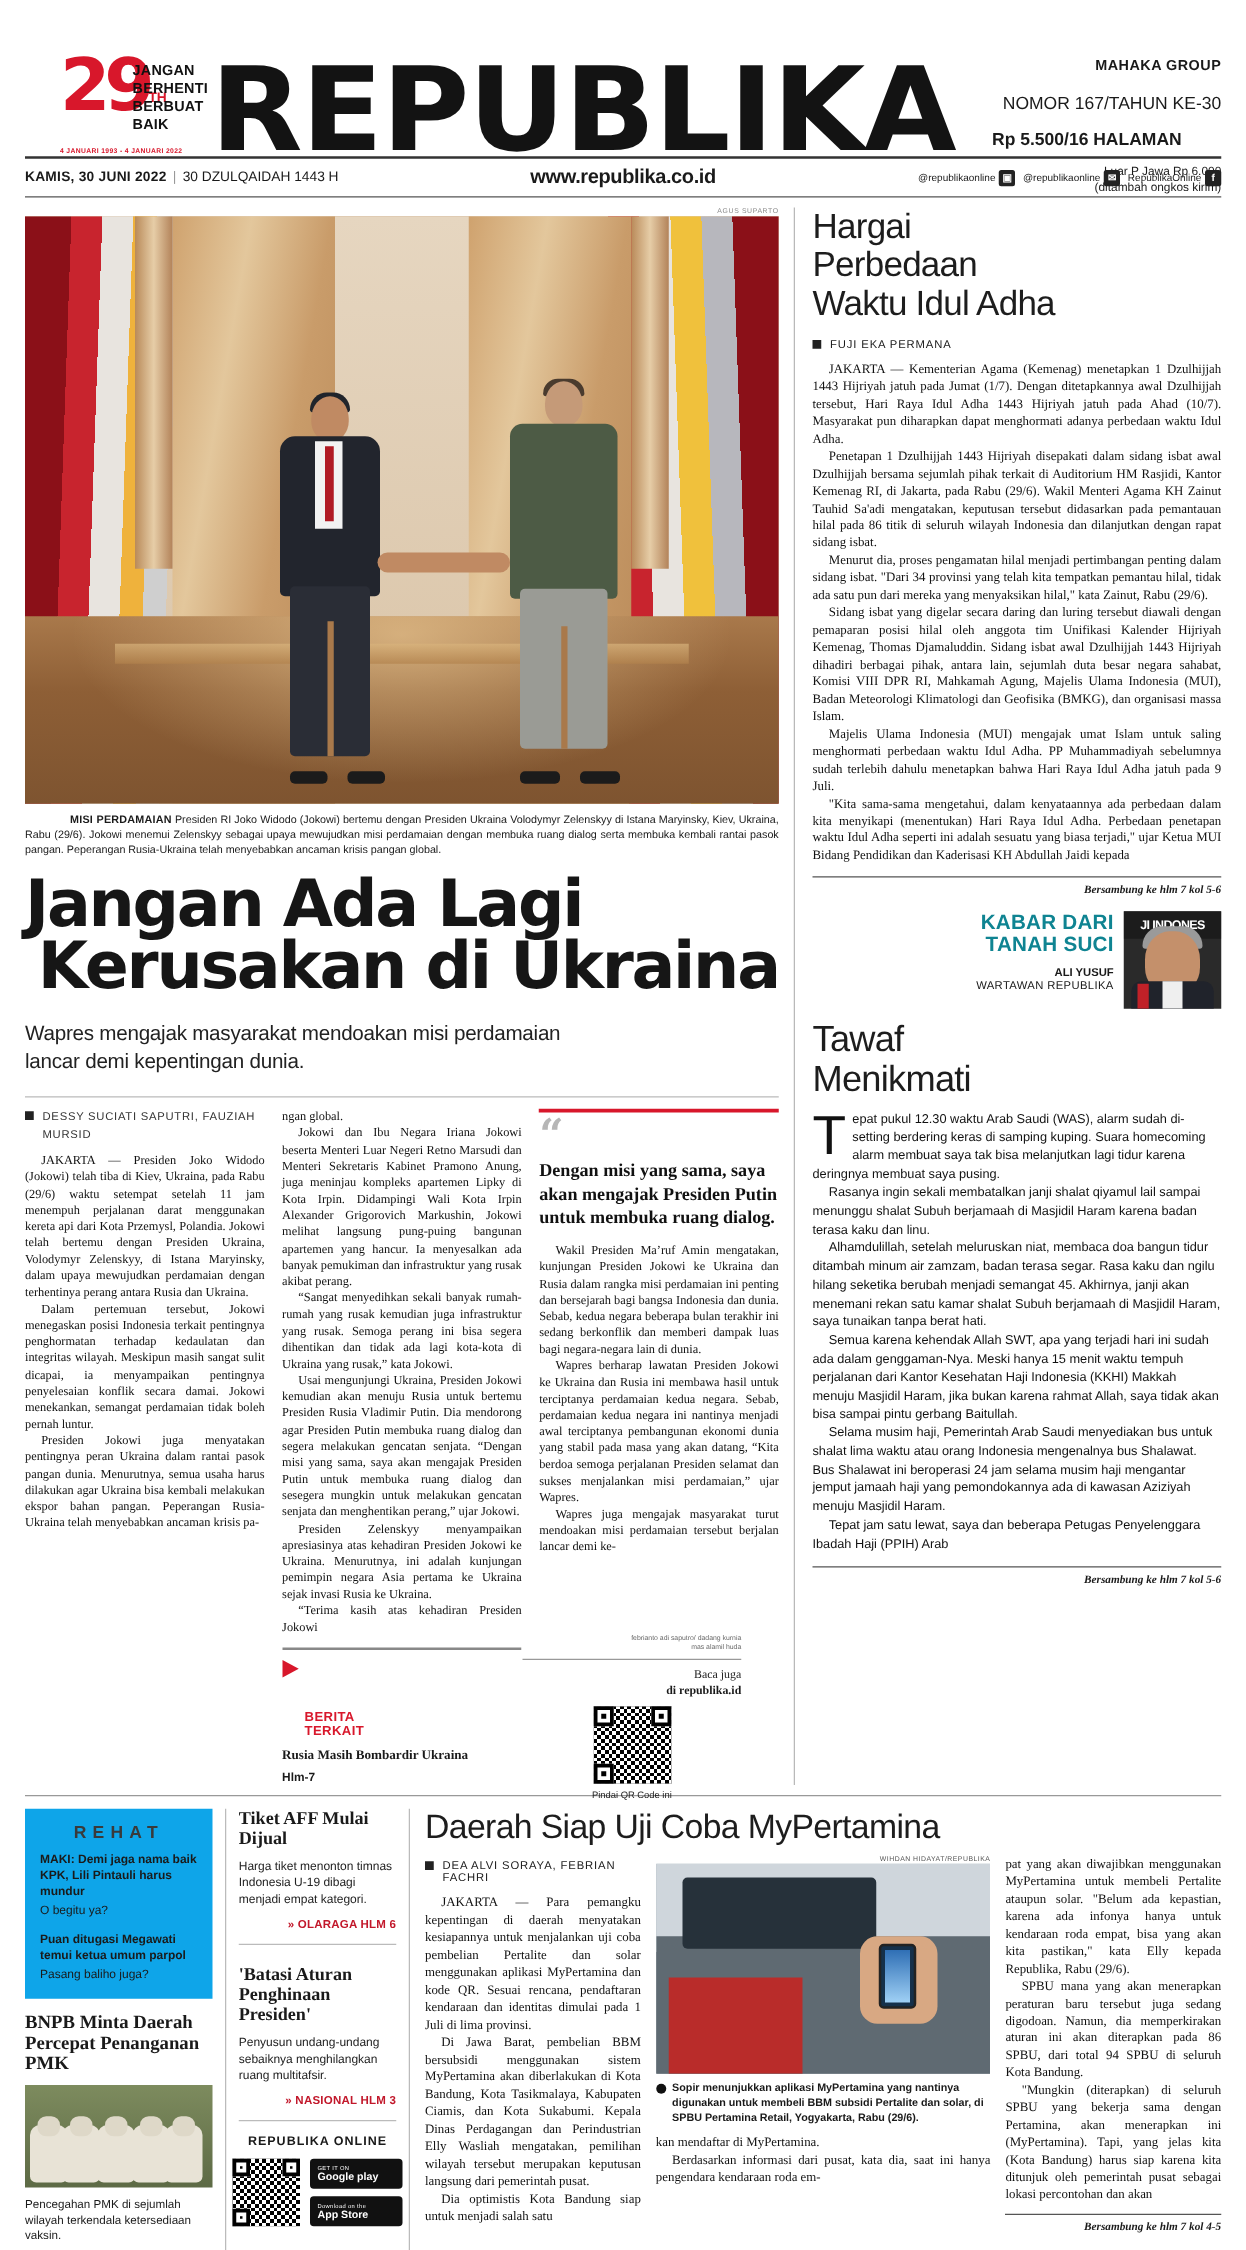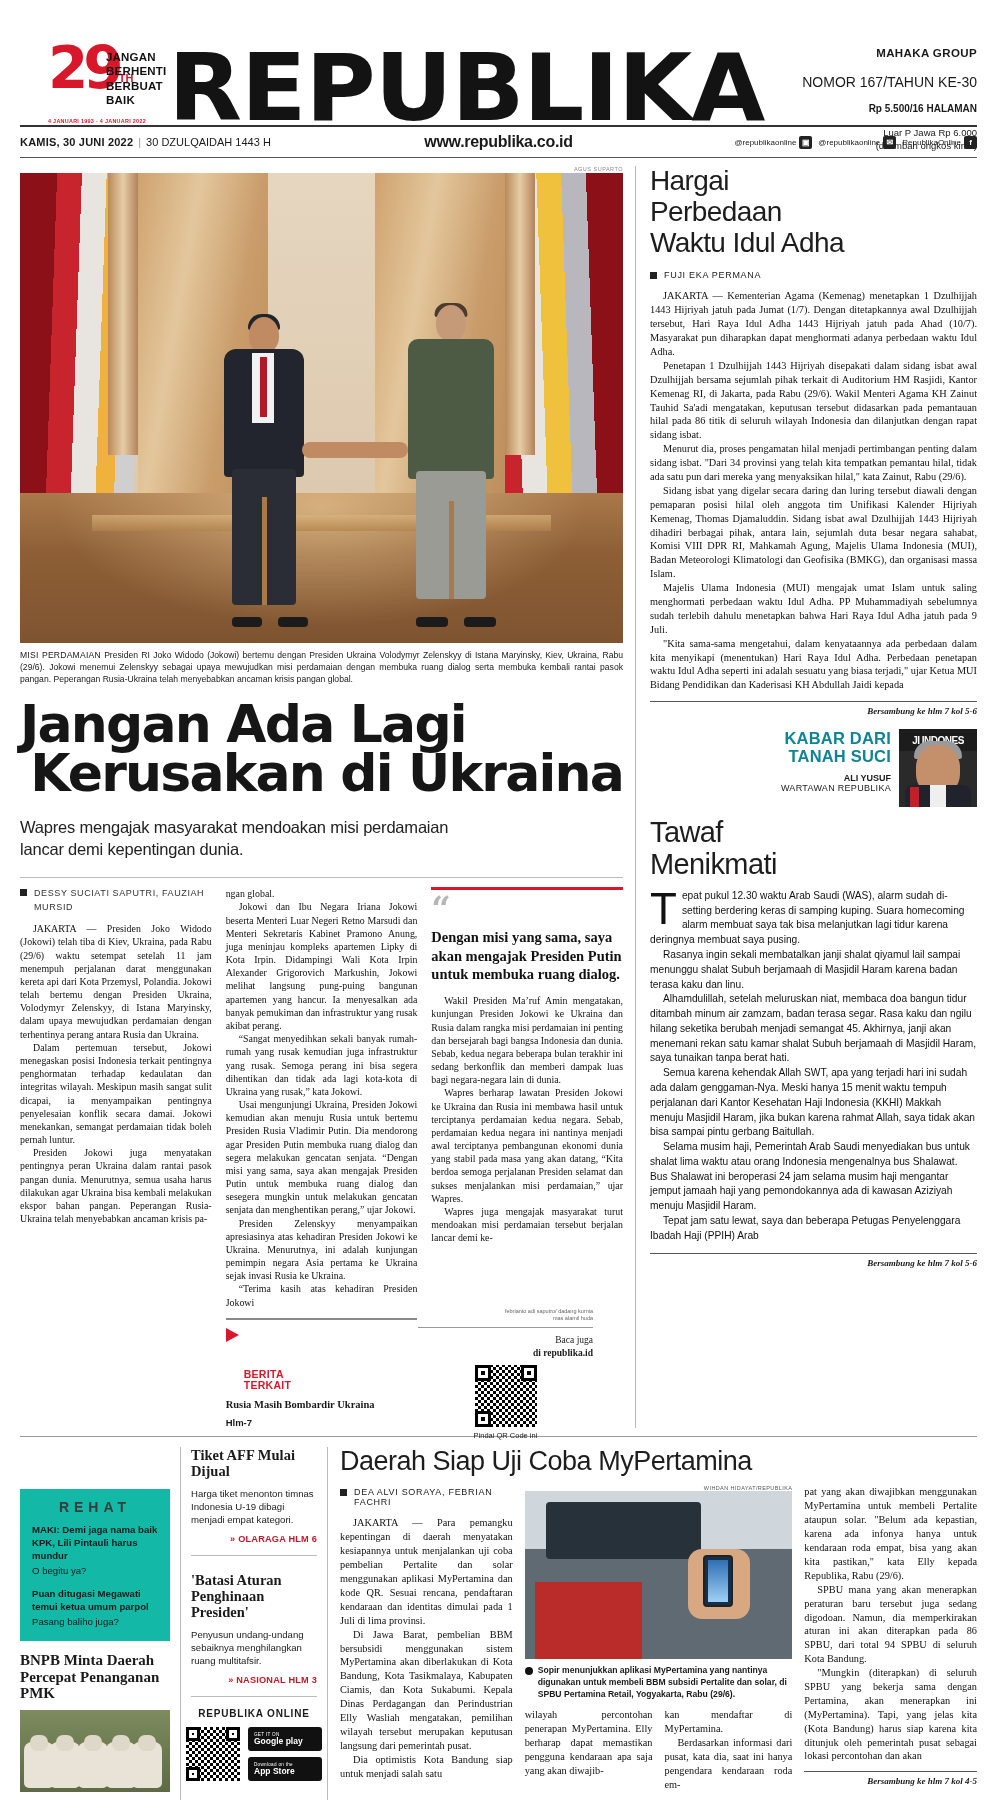--- a/index.html
+++ b/index.html
@@ -22,21 +22,21 @@
   .logo29 .th { font-size:11px; color:#d8172b; vertical-align:super; letter-spacing:0; font-weight:bold;}
   .logo29 .slogan { position:absolute; left:86px; top:6px; font-size:11.5px; font-weight:bold; line-height:1.25;
      letter-spacing:0.2px; color:#111; }
   .logo29 .dates { position:absolute; left:28px; top:74px; font-size:5.4px; font-weight:bold; color:#d8172b; letter-spacing:0.3px; white-space:nowrap;}
   .title-wrap { flex:1; text-align:center; }
   .title-wrap .republika { font-family:"DejaVu Sans", sans-serif; font-weight:bold; font-size:93px;
      letter-spacing:-1px; line-height:0.95; color:#131313; transform:scaleX(1.03); display:inline-block; }
   .meta-right { width:215px; flex:0 0 215px; text-align:right; font-size:10px; line-height:1.35; padding-top:2px;}
   .meta-right .grp { font-weight:bold; font-size:11.5px; letter-spacing:0.4px; margin-bottom:11px; }
   .meta-right .nomor { font-size:14px; margin-bottom:11px; }
-  .meta-right .harga { font-weight:bold; font-size:10px; margin-bottom:11px; }
+  .meta-right .harga { font-weight:bold; font-size:14px; margin-bottom:11px;text-align:center; }
   .meta-right .luar { font-size:9.5px; line-height:1.35; }
 
   .rule-top { border-top:2px solid #333; margin:7px 0 0 0; }
   .dateline { display:flex; align-items:center; height:30px; font-size:11px; }
   .dateline .left { flex:0 0 330px; }
   .dateline .left b { font-weight:bold; letter-spacing:0.2px; }
   .dateline .left .sep { color:#999; margin:0 5px; }
   .dateline .center { flex:1; text-align:center; font-size:16px; font-weight:bold; letter-spacing:-0.3px; }
   .dateline .right { flex:0 0 330px; display:flex; justify-content:flex-end; align-items:center; gap:6px; font-size:8px;}
   .soc { display:flex; align-items:center; gap:3px; }
@@ -87,21 +87,21 @@
   .figL .tie { position:absolute; top:40px; left:42px; width:7px; height:60px; background:#b01a24;}
   .figL .legs { position:absolute; top:152px; left:14px; width:64px; height:136px; background:#2a2d36; border-radius:4px;}
   .figL .gap { position:absolute; top:180px; left:44px; width:5px; height:108px; background:#a9794b; }
   .figR .torso { position:absolute; top:34px; left:6px; width:86px; height:140px; background:#4d5b45; border-radius:10px 10px 4px 4px;}
   .figR .legs { position:absolute; top:166px; left:14px; width:70px; height:128px; background:#9a9b95; border-radius:4px;}
   .figR .gap { position:absolute; top:196px; left:47px; width:5px; height:98px; background:#a9794b; }
   .shake { position:absolute; left:282px; bottom:185px; width:106px; height:16px; background:#c08a63; border-radius:8px;}
   .shoe { position:absolute; bottom:16px; height:10px; background:#1b1b1b; border-radius:4px;}
 
   .photocap { font-size:8.6px; line-height:1.38; margin-top:7px; text-align:justify; color:#1a1a1a;}
-  .photocap b { font-weight:normal; letter-spacing:0.2px;}
+  .photocap b { font-weight:bold; letter-spacing:0.2px;margin-left:36px;}
 
   
   h1.headline { font-family:"DejaVu Sans", sans-serif; font-weight:bold; font-size:52px; line-height:0.96;
       letter-spacing:-1.8px; margin:14px 0 0 0; color:#161616; }
   h1.headline .l2 { display:block; text-align:right; }
   .subhead { font-size:16.5px; line-height:1.33; margin:18px 0 0 0; color:#222; width:72%; letter-spacing:-0.2px;}
 
   .hr-thin { border-top:1px solid #bbb; margin:16px 0 9px 0; }
 
   .byline { font-size:9px; letter-spacing:0.6px; line-height:1.5; color:#333; display:flex; gap:7px; }
@@ -174,21 +174,21 @@
   .qr-wrap .eye i { position:absolute; inset:3px; background:#000; display:block;}
   .qrcap { font-size:7.5px; line-height:1.3; margin-top:4px; }
 
   
   .botrule { border-top:1px solid #999; margin-top:10px; }
   .bottom { display:flex; gap:0; margin-top:10px; }
   .bcol1 { width:160px; flex:0 0 160px; padding-right:10px;}
   .bcol2 { width:148px; flex:0 0 148px; padding:0 10px; border-left:1px solid #bbb; border-right:1px solid #bbb;}
   .bcol3 { flex:1; padding-left:12px; }
 
-  .rehat { background:#14b8a6; padding:10px 12px 12px 12px;margin-top:42px; }
+  .rehat { background:#0ea5e9; padding:10px 12px 12px 12px; }
   .rehat .rt { text-align:center; font-size:14px; font-weight:bold; letter-spacing:5px; color:#3a3a3a; margin-bottom:9px;}
   .rehat .itm { font-size:9.6px; font-weight:bold; line-height:1.35; margin-bottom:2px;}
   .rehat .ans { font-size:9.6px; font-weight:normal; line-height:1.35; margin-bottom:10px;}
   .bnpb { font-family:"Liberation Serif", serif; font-weight:bold; font-size:15px; line-height:1.12; margin-top:11px;}
   .cowpic { width:100%; height:82px; margin-top:8px; position:relative; overflow:hidden;
      background:linear-gradient(#7d8b5e,#5d6a45); }
   .cowpic .cow { position:absolute; bottom:4px; width:30px; height:46px; background:#e8e3d6; border-radius:8px 8px 5px 5px;}
   .cowpic .cow:after { content:""; position:absolute; top:-7px; left:6px; width:18px; height:16px;
       background:#ded8c8; border-radius:7px;}
   .cowcap { font-size:9.3px; line-height:1.35; margin-top:7px;}
@@ -544,23 +544,20 @@
             <div class="red"></div>
             <div class="arm"></div>
             <div class="phone"></div>
           </div>
           <div class="cap2">
             <span class="dot"></span>
             <b>Sopir menunjukkan aplikasi MyPertamina yang nantinya digunakan untuk membeli BBM subsidi Pertalite dan solar, di SPBU Pertamina Retail, Yogyakarta, Rabu (29/6).</b>
           </div>
           <div style="display:flex;gap:12px;margin-top:8px">
             <div class="serifbody" style="flex:1">
-              <p style="text-indent:0">wilayah percontohan penerapan MyPertamina. Elly berharap dapat memastikan pengguna kendaraan apa saja yang akan diwajib-</p>
-            </div>
-            <div class="serifbody" style="flex:1">
               <p style="text-indent:0">kan mendaftar di MyPertamina.</p>
               <p>Berdasarkan informasi dari pusat, kata dia, saat ini hanya pengendara kendaraan roda em-</p>
             </div>
           </div>
         </div>
         <div class="c">
           <div class="serifbody">
             <p style="text-indent:0">pat yang akan diwajibkan menggunakan MyPertamina untuk membeli Pertalite ataupun solar. "Belum ada kepastian, karena ada infonya hanya untuk kendaraan roda empat, bisa yang akan kita pastikan," kata Elly kepada Republika, Rabu (29/6).</p>
             <p>SPBU mana yang akan menerapkan peraturan baru tersebut juga sedang digodoan. Namun, dia memperkirakan aturan ini akan diterapkan pada 86 SPBU, dari total 94 SPBU di seluruh Kota Bandung.</p>
             <p>"Mungkin (diterapkan) di seluruh SPBU yang bekerja sama dengan Pertamina, akan menerapkan ini (MyPertamina). Tapi, yang jelas kita (Kota Bandung) harus siap karena kita ditunjuk oleh pemerintah pusat sebagai lokasi percontohan dan akan</p>

